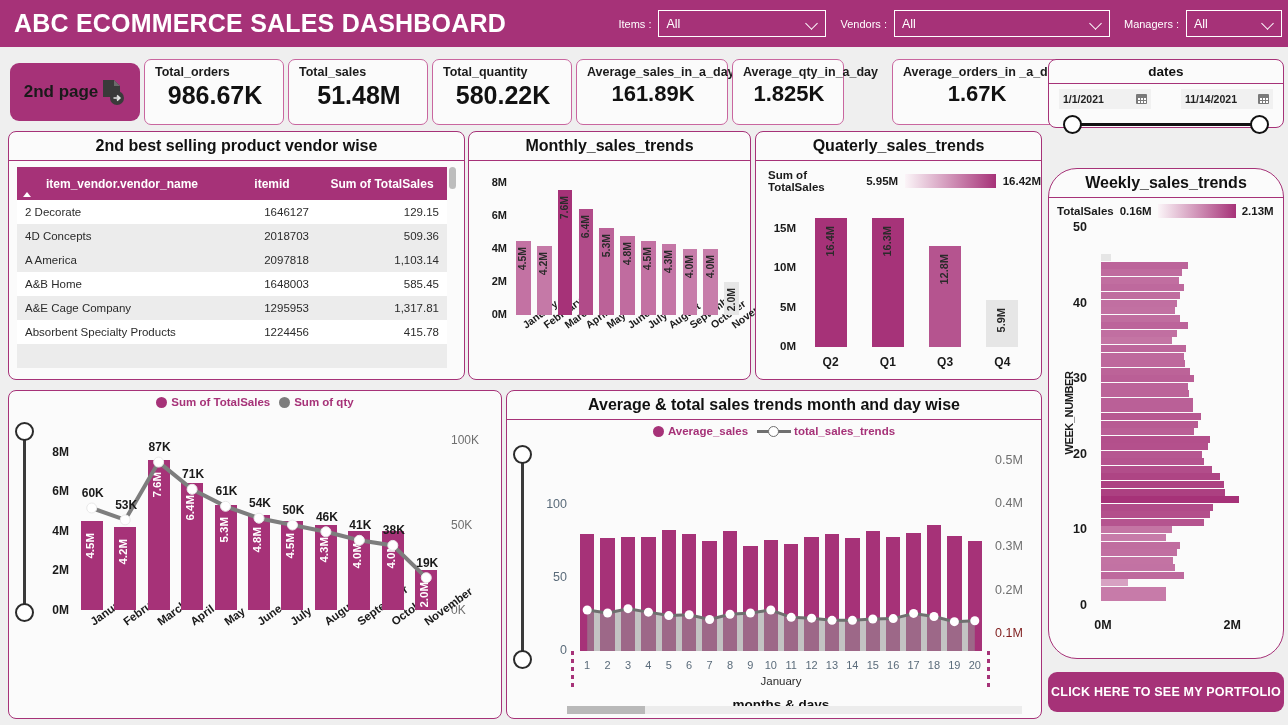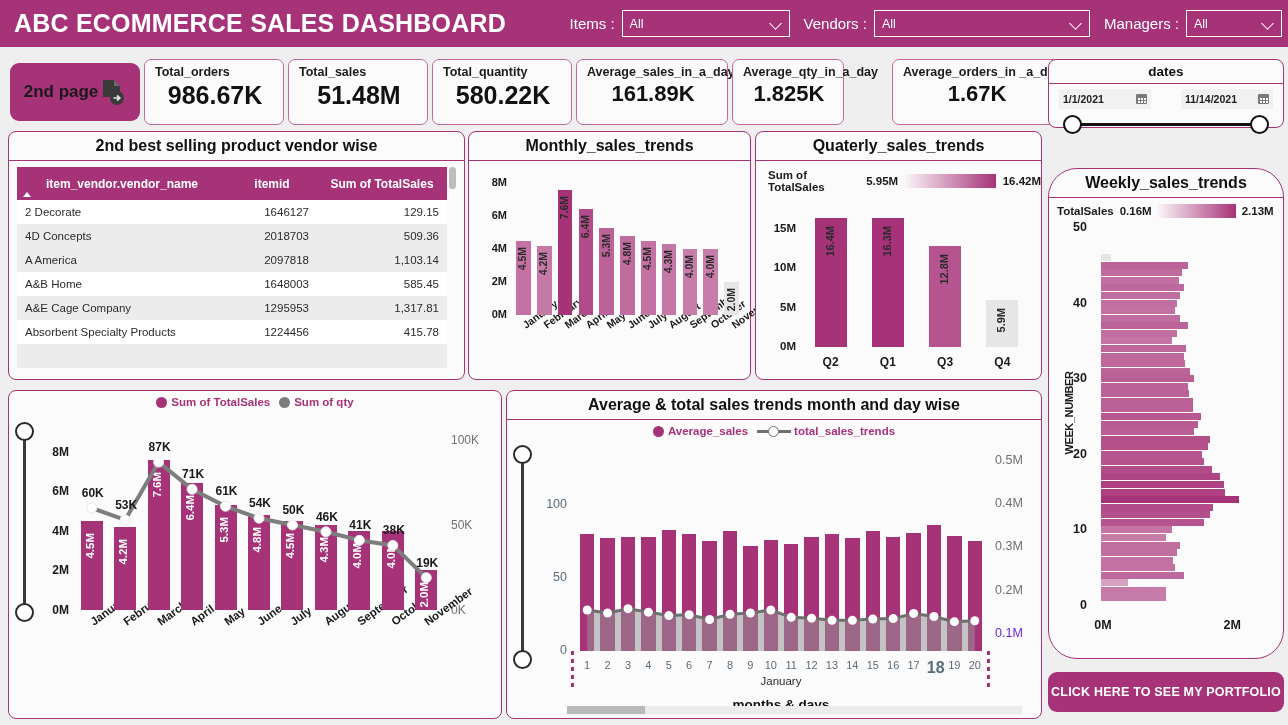--- a/index.html
+++ b/index.html
@@ -15,21 +15,21 @@
   .header {
     position: absolute; left: 0; top: 0; width: 1288px; height: 47px;
     background: #a63278; display: flex; align-items: center;
   }
   .header-title {
     color: #ffffff; font-size: 25px; font-weight: bold; letter-spacing: .2px;
     margin-left: 14px; white-space: nowrap;
   }
   .slicers { display: flex; align-items: center; margin-left: auto; margin-right: 6px; }
   .slicer { display: flex; align-items: center; margin-left: 14px; }
-  .slicer-label { color: #ffffff; font-size: 15px; font-weight: 500; margin-right: 7px; white-space: nowrap; }
+  .slicer-label { color: #ffffff; font-size: 11px; font-weight: 500; margin-right: 7px; white-space: nowrap; }
   .slicer-box {
     border: 1px solid #ffffff; height: 27px; display: flex; align-items: center;
     justify-content: space-between; padding: 0 7px; color: #fff; font-size: 12.5px;
   }
   .slicer-box.w-items { width: 168px; }
   .slicer-box.w-vendors { width: 216px; }
   .slicer-box.w-managers { width: 96px; }
   .chev { width: 11px; height: 11px; position: relative; flex: 0 0 auto; margin-left: 6px; }
   .chev::after {
     content: ""; position: absolute; left: 0; top: 1px; width: 8px; height: 8px;
@@ -551,21 +551,21 @@
     </div>
     <div class="chart-area" id="avgArea" style="height:282px;">
         <div class="vslider" style="left:6px;top:8px;width:20px;height:224px;">
           <div class="vtrack"></div>
           <div class="vknob" style="top:0;"></div>
           <div class="vknob" style="bottom:0;"></div>
         </div>
         <div class="axis-lbl" style="left:28px;top:206px;width:32px;text-align:right;font-size:12.5px;color:#5a6b7a;font-weight:normal;">0</div>
         <div class="axis-lbl" style="left:28px;top:132.9230769230769px;width:32px;text-align:right;font-size:12.5px;color:#5a6b7a;font-weight:normal;">50</div>
         <div class="axis-lbl" style="left:28px;top:59.84615384615384px;width:32px;text-align:right;font-size:12.5px;color:#5a6b7a;font-weight:normal;">100</div>
-        <div class="axis-lbl" style="left:488px;top:188.72727272727272px;width:44px;text-align:left;font-size:12.5px;color:#6d28d9;font-weight:normal;">0.1M</div>
+        <div class="axis-lbl" style="left:488px;top:188.72727272727272px;width:44px;text-align:left;font-size:12.5px;color:#7f1d1d;font-weight:normal;">0.1M</div>
         <div class="axis-lbl" style="left:488px;top:145.54545454545453px;width:44px;text-align:left;font-size:12.5px;color:#6f6f6f;font-weight:normal;">0.2M</div>
         <div class="axis-lbl" style="left:488px;top:102.36363636363635px;width:44px;text-align:left;font-size:12.5px;color:#6f6f6f;font-weight:normal;">0.3M</div>
         <div class="axis-lbl" style="left:488px;top:59.18181818181816px;width:44px;text-align:left;font-size:12.5px;color:#6f6f6f;font-weight:normal;">0.4M</div>
         <div class="axis-lbl" style="left:488px;top:16px;width:44px;text-align:left;font-size:12.5px;color:#6f6f6f;font-weight:normal;">0.5M</div>
         <div class="bar" style="left:73.06px;top:97.07692307692307px;width:14.279999999999998px;height:116.92307692307693px;background:#a63278;bottom:auto;"></div>
         <div class="axis-lbl" style="left:73.06px;top:222px;width:14.279999999999998px;text-align:center;font-size:11px;color:#5a6b7a;font-weight:normal;">1</div>
         <div class="bar" style="left:93.46000000000001px;top:101.46153846153847px;width:14.279999999999998px;height:112.53846153846153px;background:#a63278;bottom:auto;"></div>
         <div class="axis-lbl" style="left:93.46000000000001px;top:222px;width:14.279999999999998px;text-align:center;font-size:11px;color:#5a6b7a;font-weight:normal;">2</div>
         <div class="bar" style="left:113.86px;top:100px;width:14.279999999999998px;height:114px;background:#a63278;bottom:auto;"></div>
         <div class="axis-lbl" style="left:113.86px;top:222px;width:14.279999999999998px;text-align:center;font-size:11px;color:#5a6b7a;font-weight:normal;">3</div>
@@ -591,21 +591,21 @@
         <div class="axis-lbl" style="left:317.85999999999996px;top:222px;width:14.279999999999998px;text-align:center;font-size:11px;color:#5a6b7a;font-weight:normal;">13</div>
         <div class="bar" style="left:338.26px;top:101.46153846153847px;width:14.279999999999998px;height:112.53846153846153px;background:#a63278;bottom:auto;"></div>
         <div class="axis-lbl" style="left:338.26px;top:222px;width:14.279999999999998px;text-align:center;font-size:11px;color:#5a6b7a;font-weight:normal;">14</div>
         <div class="bar" style="left:358.65999999999997px;top:94.15384615384616px;width:14.279999999999998px;height:119.84615384615384px;background:#a63278;bottom:auto;"></div>
         <div class="axis-lbl" style="left:358.65999999999997px;top:222px;width:14.279999999999998px;text-align:center;font-size:11px;color:#5a6b7a;font-weight:normal;">15</div>
         <div class="bar" style="left:379.06px;top:100px;width:14.279999999999998px;height:114px;background:#a63278;bottom:auto;"></div>
         <div class="axis-lbl" style="left:379.06px;top:222px;width:14.279999999999998px;text-align:center;font-size:11px;color:#5a6b7a;font-weight:normal;">16</div>
         <div class="bar" style="left:399.46px;top:95.61538461538461px;width:14.279999999999998px;height:118.38461538461539px;background:#a63278;bottom:auto;"></div>
         <div class="axis-lbl" style="left:399.46px;top:222px;width:14.279999999999998px;text-align:center;font-size:11px;color:#5a6b7a;font-weight:normal;">17</div>
         <div class="bar" style="left:419.85999999999996px;top:88.3076923076923px;width:14.279999999999998px;height:125.6923076923077px;background:#a63278;bottom:auto;"></div>
-        <div class="axis-lbl" style="left:419.85999999999996px;top:222px;width:14.279999999999998px;text-align:center;font-size:16px;color:#5a6b7a;font-weight:bold;">18</div>
+        <div class="axis-lbl" style="left:419.85999999999996px;top:222px;width:14.279999999999998px;text-align:center;font-size:11px;color:#5a6b7a;font-weight:normal;">18</div>
         <div class="bar" style="left:440.26px;top:98.53846153846155px;width:14.279999999999998px;height:115.46153846153845px;background:#a63278;bottom:auto;"></div>
         <div class="axis-lbl" style="left:440.26px;top:222px;width:14.279999999999998px;text-align:center;font-size:11px;color:#5a6b7a;font-weight:normal;">19</div>
         <div class="bar" style="left:460.65999999999997px;top:104.3846153846154px;width:14.279999999999998px;height:109.6153846153846px;background:#a63278;bottom:auto;"></div>
         <div class="axis-lbl" style="left:460.65999999999997px;top:222px;width:14.279999999999998px;text-align:center;font-size:11px;color:#5a6b7a;font-weight:normal;">20</div>
         <svg style="position:absolute;left:0;top:0;pointer-events:none;" width="534" height="282">
           <polygon points="80.2,172.97727272727272 100.60000000000001,176 121,171.6818181818182 141.39999999999998,175.13636363636363 161.79999999999998,178.5909090909091 182.2,177.72727272727275 202.59999999999997,182.47727272727272 222.99999999999997,177.29545454545456 243.39999999999998,176 263.79999999999995,172.97727272727272 284.2,180.3181818181818 304.59999999999997,181.1818181818182 324.99999999999994,183.3409090909091 345.4,183.3409090909091 365.79999999999995,182.04545454545453 386.2,181.61363636363637 406.59999999999997,176.4318181818182 426.99999999999994,179.45454545454544 447.4,184.63636363636363 467.79999999999995,183.77272727272725 467.79999999999995,214 80.2,214" fill="rgba(150,150,150,0.55)"></polygon>
           <polyline points="80.2,172.97727272727272 100.60000000000001,176 121,171.6818181818182 141.39999999999998,175.13636363636363 161.79999999999998,178.5909090909091 182.2,177.72727272727275 202.59999999999997,182.47727272727272 222.99999999999997,177.29545454545456 243.39999999999998,176 263.79999999999995,172.97727272727272 284.2,180.3181818181818 304.59999999999997,181.1818181818182 324.99999999999994,183.3409090909091 345.4,183.3409090909091 365.79999999999995,182.04545454545453 386.2,181.61363636363637 406.59999999999997,176.4318181818182 426.99999999999994,179.45454545454544 447.4,184.63636363636363 467.79999999999995,183.77272727272725" fill="none" stroke="#6f6f6f" stroke-width="3"></polyline>
           <circle cx="80.2" cy="172.97727272727272" r="4.5" fill="#ffffff"></circle>
           <circle cx="100.60000000000001" cy="176" r="4.5" fill="#ffffff"></circle>
           <circle cx="121" cy="171.6818181818182" r="4.5" fill="#ffffff"></circle>

